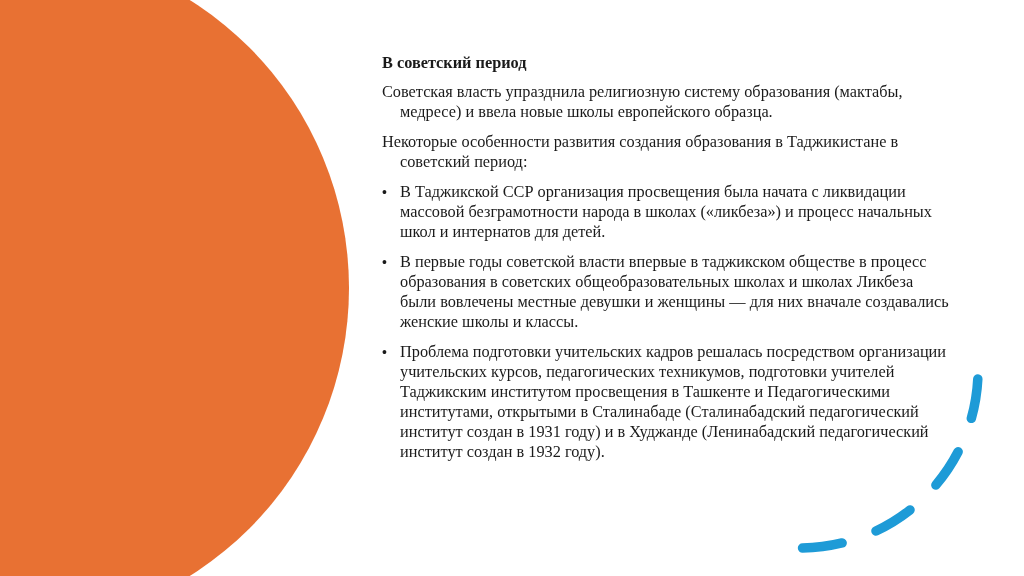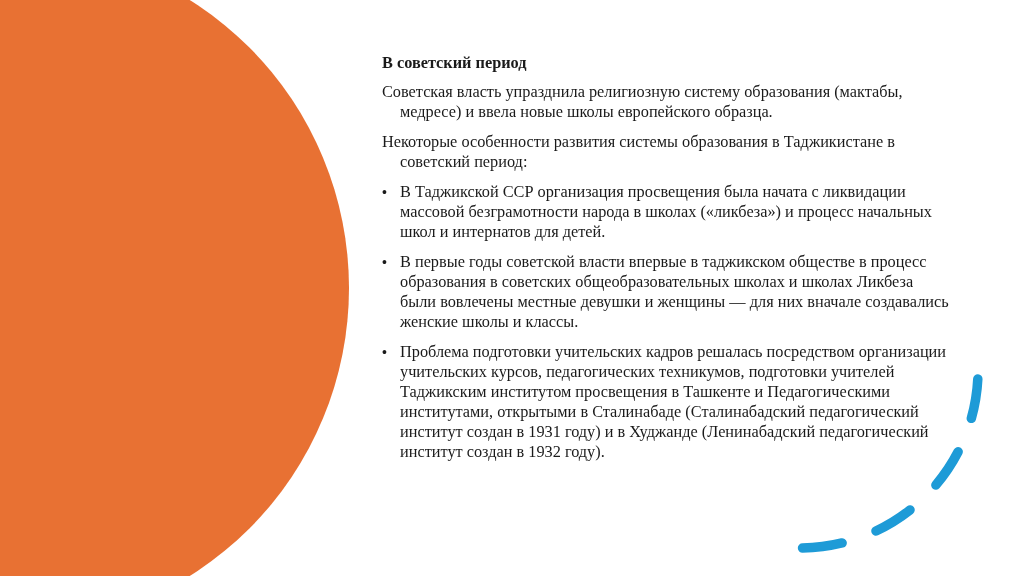--- a/index.html
+++ b/index.html
@@ -70,21 +70,21 @@
 
   <svg class="deco-svg" viewBox="0 0 1024 576" xmlns="http://www.w3.org/2000/svg">
     <circle cx="9" cy="288" r="340" fill="#E87133"></circle>
     <path d="M 977.8 379 A 178 178 0 0 1 802 548" fill="none" stroke="#1E9BD7" stroke-width="9.5" stroke-linecap="round" stroke-dasharray="40 36"></path>
   </svg>
 
   <div class="content">
     <div class="heading">В советский период</div>
 
     <div class="para">Советская власть упразднила религиозную систему образования (мактабы, медресе) и ввела новые школы европейского образца.</div>
-    <div class="para">Некоторые особенности развития системы образования в Таджикистане в советский период:</div>
+    <div class="para">Некоторые особенности развития создания образования в Таджикистане в советский период:</div>
 
     <ul class="bullets">
       <li class="bullet-item">
         <span class="bullet-dot">•</span>
         <span>В Таджикской ССР организация просвещения была начата с ликвидации массовой безграмотности народа в школах («ликбеза») и процесс начальных школ и интернатов для детей.</span>
       </li>
       <li class="bullet-item">
         <span class="bullet-dot">•</span>
         <span>В первые годы советской власти впервые в таджикском обществе в процесс образования в советских общеобразовательных школах и школах Ликбеза были вовлечены местные девушки и женщины — для них вначале создавались женские школы и классы.</span>
       </li>

